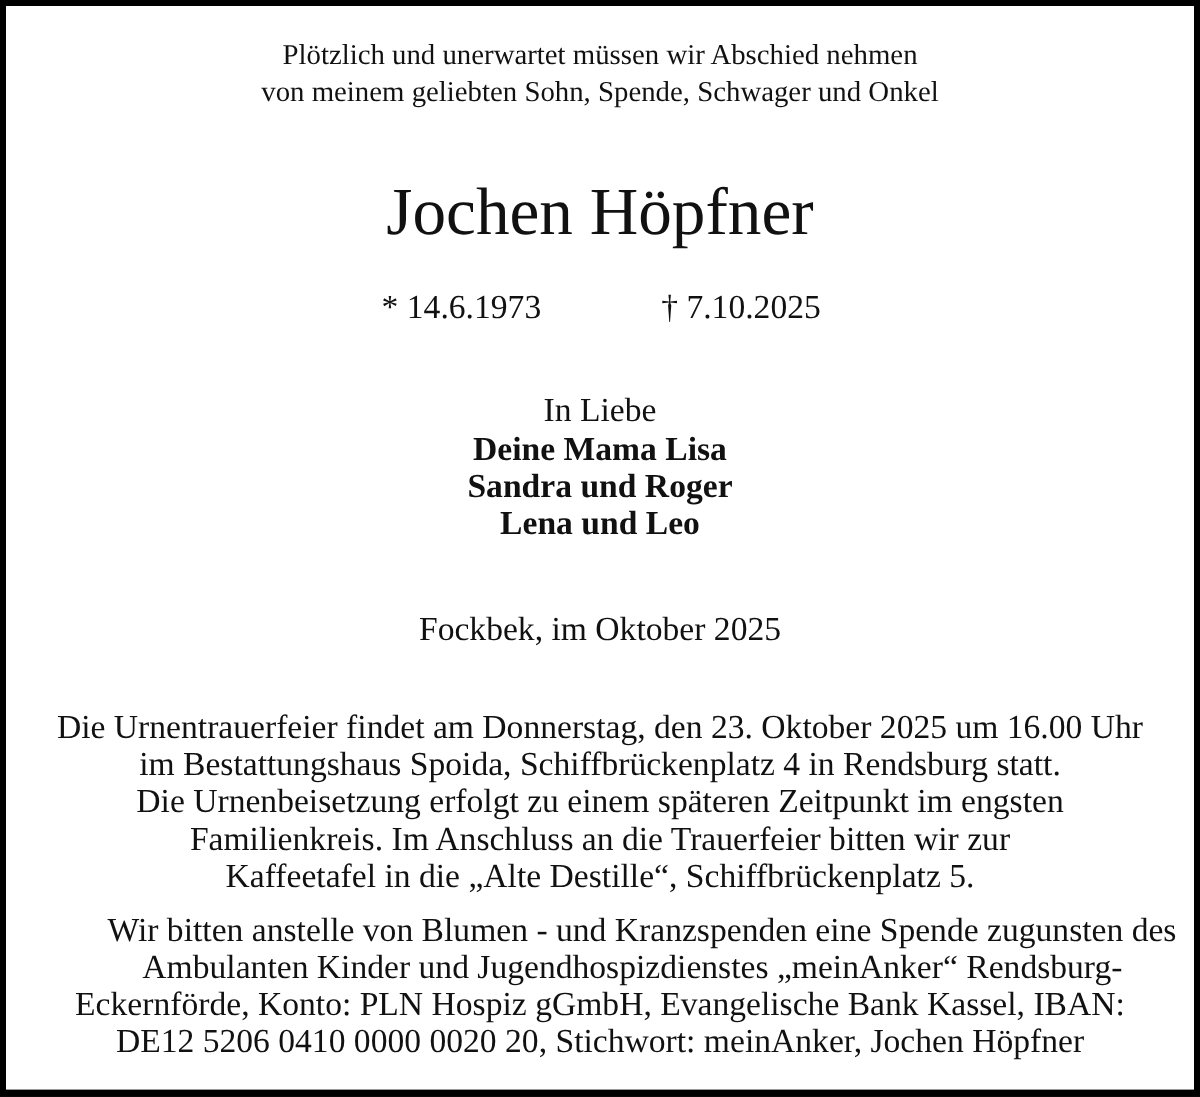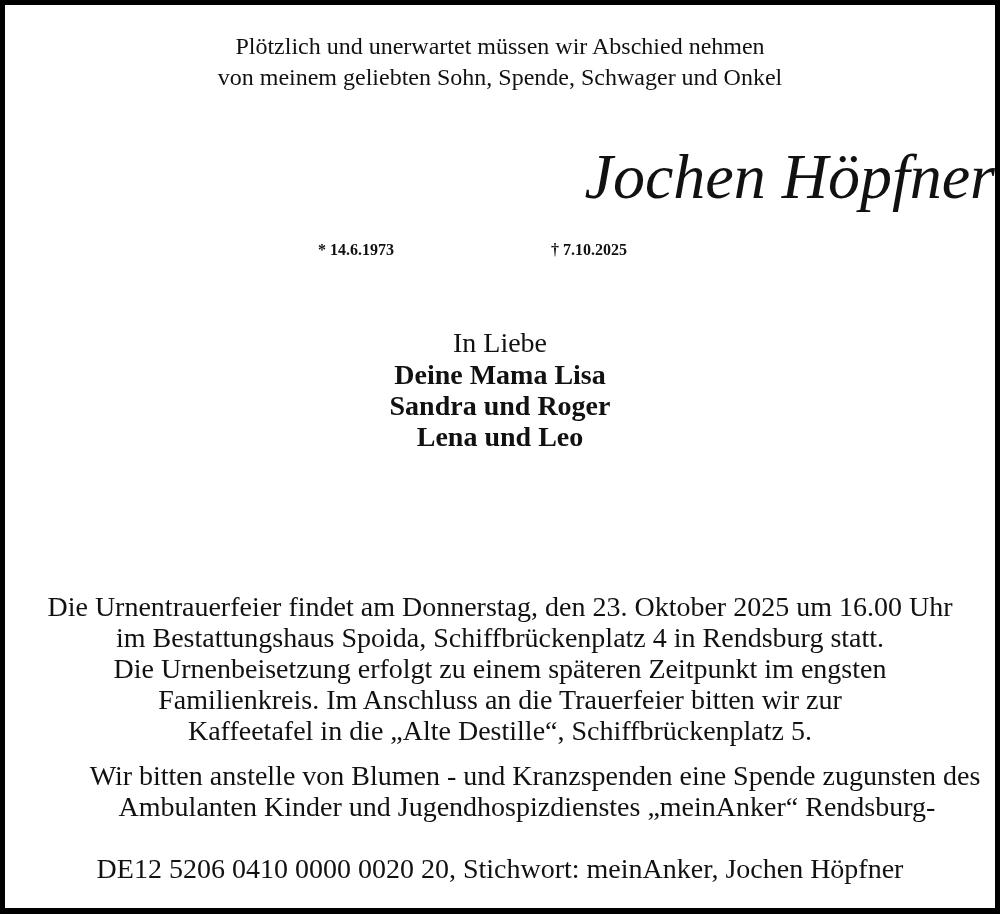--- a/index.html
+++ b/index.html
@@ -4,22 +4,22 @@
   <style>
     html, body { margin: 0; padding: 0; background: #000; }
     body { width: 1000px; height: 914px; position: relative; overflow: hidden; }
     .card {
       position: absolute; left: 5px; top: 5px; width: 990px; height: 903px;
       background: #fff; color: #111;
       font-family: "Liberation Serif", "DejaVu Serif", serif;
     }
     .line { position: absolute; left: 0; width: 990px; text-align: center; white-space: nowrap; }
     .intro { font-size: 24px; line-height: 31px; }
-    .name { font-size: 64px; font-style: italic; line-height: 80px; text-align: right; }
-    .dates { font-size: 16px; font-weight: bold; }
+    .name { font-size: 56px; line-height: 80px; }
+    .dates { font-size: 28px; }
     .dates span { position: absolute; }
     .reg { font-size: 28px; line-height: 31px; }
     .bold { font-weight: bold; }
   </style>
 </head>
 <body>
 
 <div class="card">
   <div class="line intro" style="top:26px;">Plötzlich und unerwartet müssen wir Abschied nehmen</div>
   <div class="line intro" style="top:57px;">von meinem geliebten Sohn, Spende, Schwager und Onkel</div>
@@ -29,23 +29,25 @@
   <div class="line dates" style="top:236px; height:30px;">
     <span style="left:313px;">* 14.6.1973</span>
     <span style="left:546px;">† 7.10.2025</span>
   </div>
 
   <div class="line reg" style="top:322px;">In Liebe</div>
   <div class="line reg bold" style="top:354px;">Deine Mama Lisa</div>
   <div class="line reg bold" style="top:385px;">Sandra und Roger</div>
   <div class="line reg bold" style="top:416px;">Lena und Leo</div>
 
+  <div class="line reg" style="top:504px;">Fockbek, im Oktober 2025</div>
 
   <div class="line reg" style="top:586px;">Die Urnentrauerfeier findet am Donnerstag, den 23. Oktober 2025 um 16.00 Uhr</div>
   <div class="line reg" style="top:617px;">im Bestattungshaus Spoida, Schiffbrückenplatz 4 in Rendsburg statt.</div>
   <div class="line reg" style="top:648px;">Die Urnenbeisetzung erfolgt zu einem späteren Zeitpunkt im engsten</div>
   <div class="line reg" style="top:679px;">Familienkreis. Im Anschluss an die Trauerfeier bitten wir zur</div>
   <div class="line reg" style="top:710px;">Kaffeetafel in die „Alte Destille“, Schiffbrückenplatz 5.</div>
 
   <div class="line reg" style="top:755px;padding-left:35px;">Wir bitten anstelle von Blumen - und Kranzspenden eine Spende zugunsten des</div>
   <div class="line reg" style="top:786px;padding-left:27px;">Ambulanten Kinder und Jugendhospizdienstes „meinAnker“ Rendsburg-</div>
+  <div class="line reg" style="top:817px;">Eckernförde, Konto: PLN Hospiz gGmbH, Evangelische Bank Kassel, IBAN:</div>
   <div class="line reg" style="top:848px;">DE12 5206 0410 0000 0020 20, Stichwort: meinAnker, Jochen Höpfner</div>
 </div>
 
 </body></html>

